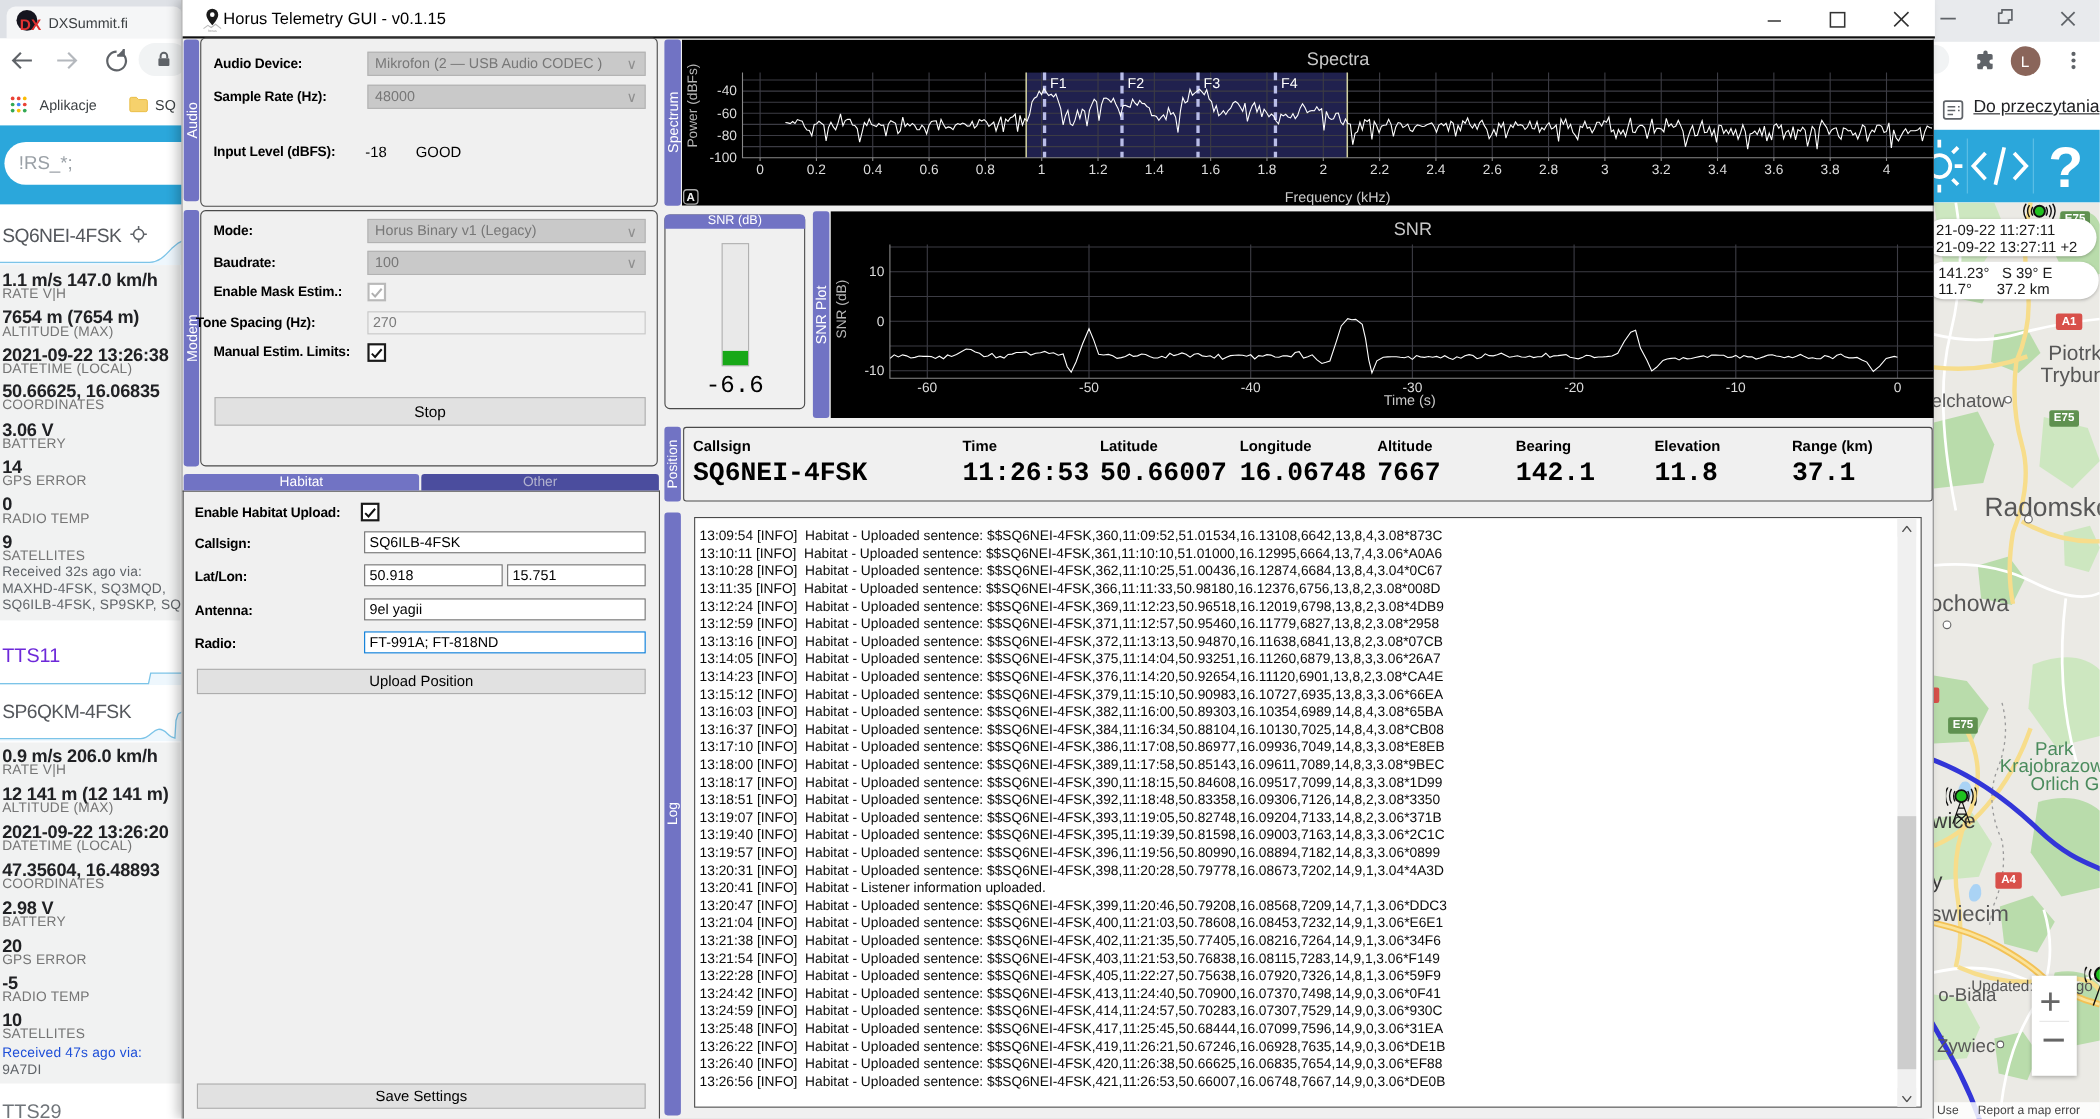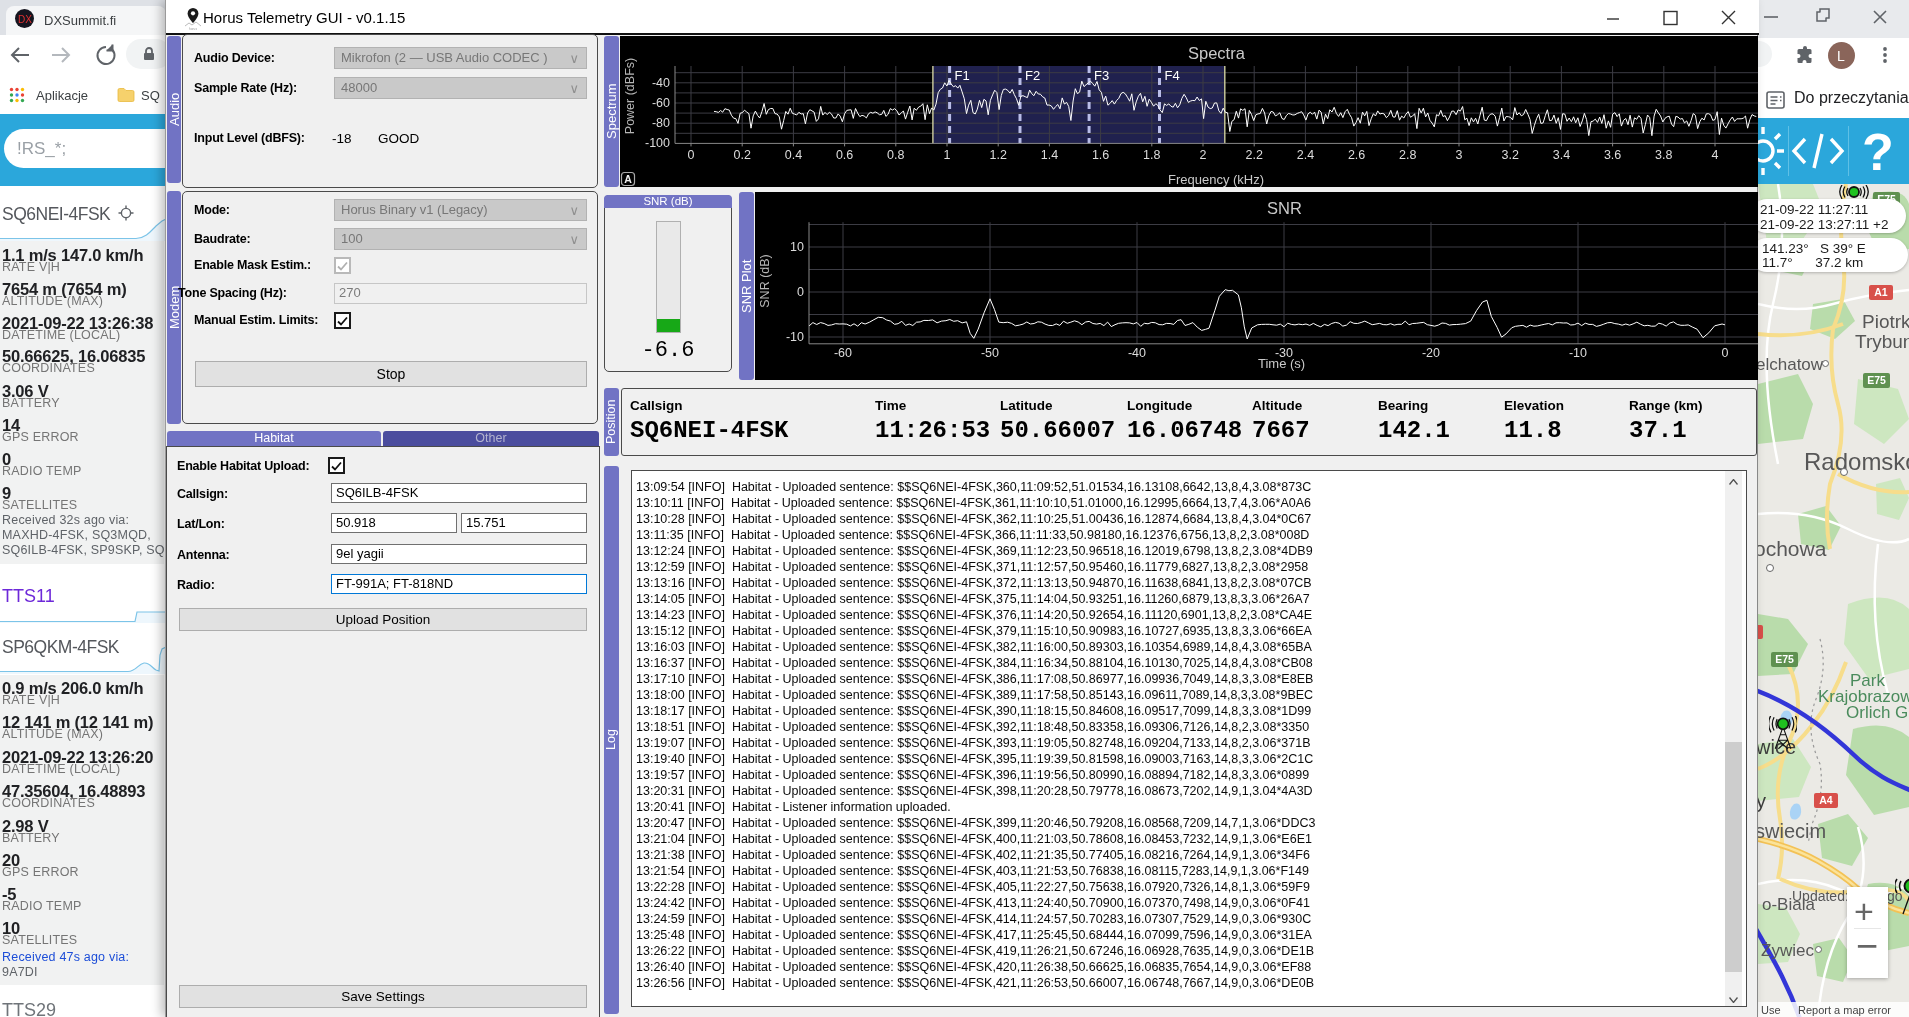--- a/index.html
+++ b/index.html
@@ -22,21 +22,21 @@
 .gval { position:absolute; color:#202124; font-size:16.5px; font-weight:bold; white-space:nowrap; letter-spacing:-0.2px;}
 .mapl { position:absolute; color:#575757; white-space:nowrap; }
 </style></head>
 <body>
 
 <div class="abs" style="left:0;top:0;width:166px;height:1017px;background:#fff;">
 
   <div class="abs" style="left:0;top:0;width:166px;height:35px;background:#dee1e6;"></div>
   <div class="abs" style="left:6px;top:6px;width:160px;height:29px;background:#f5f6f7;border-radius:8px 8px 0 0;"></div>
   <div class="abs" style="left:15px;top:9px;width:19px;height:19px;border-radius:50%;background:#15151f;"></div>
-  <div class="abs" style="left:18px;top:14px;font-size:10px;font-weight:normal;color:#e03131;">DX</div>
+  <div class="abs" style="left:18px;top:14px;font-size:14px;font-weight:bold;color:#e03131;">DX</div>
   <div class="abs" style="left:44px;top:13px;font-size:13px;color:#3c4043;">DXSummit.fi</div>
 
   <div class="abs" style="left:0;top:35px;width:166px;height:38px;background:#fff;"></div>
   <svg class="abs" style="left:8px;top:43px" width="150" height="24" viewBox="0 0 150 24">
     <g stroke="#5f6368" stroke-width="2" fill="none">
       <path d="M21 12 H4 M11 5 L4 12 L11 19"></path>
     </g>
     <g stroke="#b4b8bd" stroke-width="2" fill="none">
       <path d="M44 12 H61 M54 5 L61 12 L54 19"></path>
     </g>
@@ -151,21 +151,21 @@
   <svg class="abs" style="left:117px;top:45px" width="20" height="20" viewBox="0 0 20 20">
     <circle cx="10" cy="4" r="1.9" fill="#5f6368"></circle>
       <circle cx="10" cy="10" r="1.9" fill="#5f6368"></circle>
       <circle cx="10" cy="16" r="1.9" fill="#5f6368"></circle>
   </svg>
 
   <svg class="abs" style="left:8px;top:90px" width="20" height="20" viewBox="0 0 20 20">
     <rect x="1" y="2" width="17" height="16" rx="2" fill="none" stroke="#5f6368" stroke-width="1.6"></rect>
     <path d="M4.5 7 h7 M4.5 10.5 h7 M4.5 14 h5 M14 7 h1.5 M14 10.5 h1.5" stroke="#5f6368" stroke-width="1.4"></path>
   </svg>
-  <div class="abs" style="left:36px;top:89px;font-size:16px;color:#202124;">Do przeczytania</div>
+  <div class="abs" style="left:36px;top:89px;font-size:16px;color:#202124;text-decoration:underline;">Do przeczytania</div>
 
   <div class="abs" style="left:0;top:118px;width:151px;height:66px;background:#2ba7db;"></div>
   <svg class="abs" style="left:0;top:118px" width="151" height="66" viewBox="0 0 151 66">
     <g stroke="#5fc0e6" stroke-width="1">
         <path d="M30.5 8 v50 M90.5 8 v50"></path>
       </g>
     <g stroke="#fff" stroke-width="3.4" fill="none">
       <circle cx="5" cy="33" r="10"></circle>
       <path d="M5 16 v-7 M5 50 v7 M17 21 l5-5 M17 45 l5 5 M19 33 h7"></path>
       <path d="M47 21 L36 33 L47 45 M73 21 L84 33 L73 45 M64 16 L56 50"></path>

